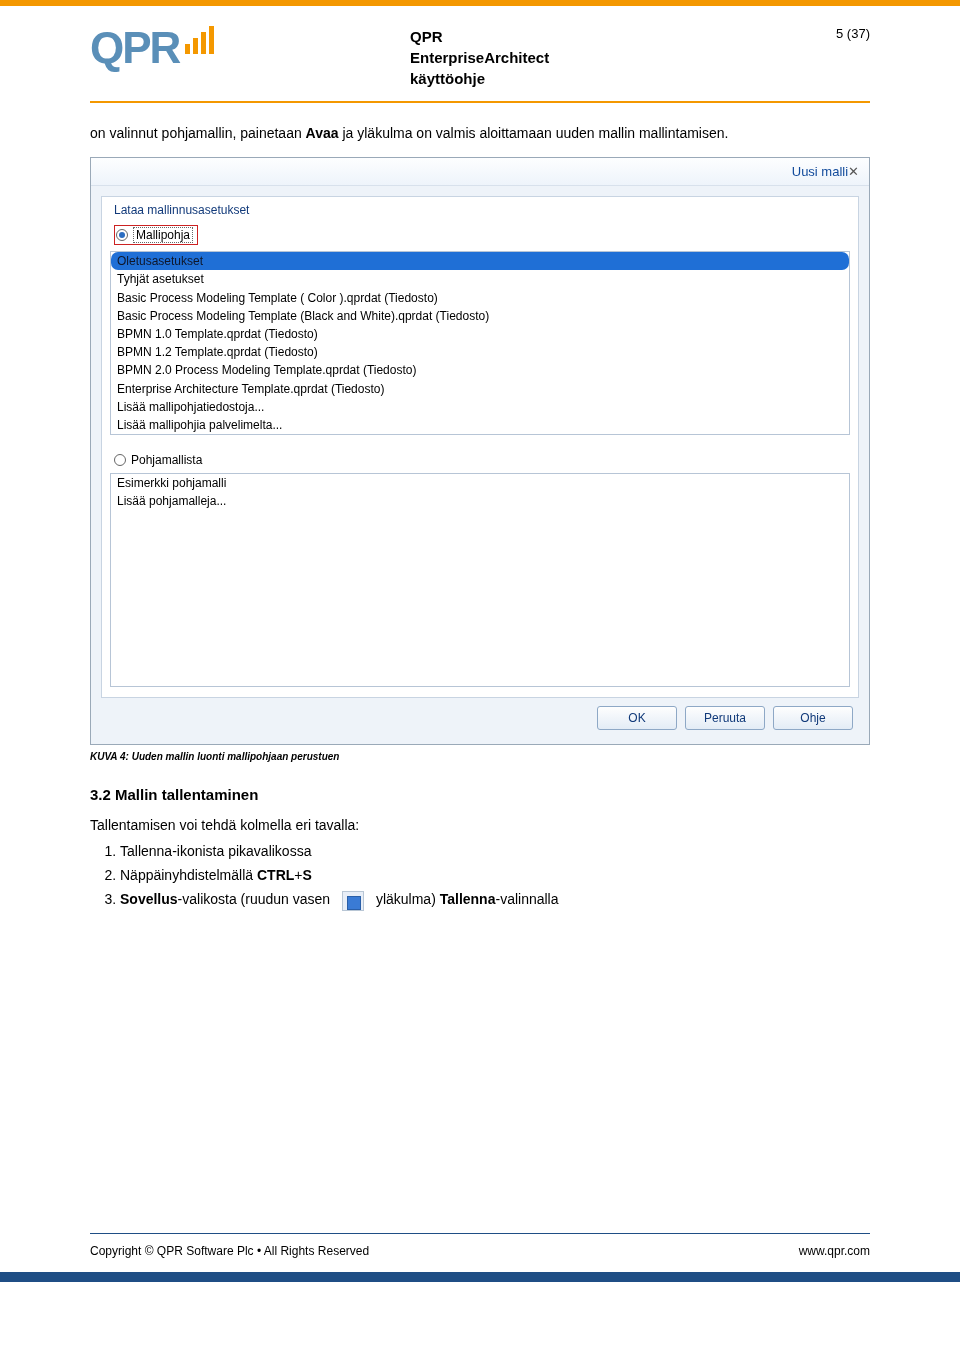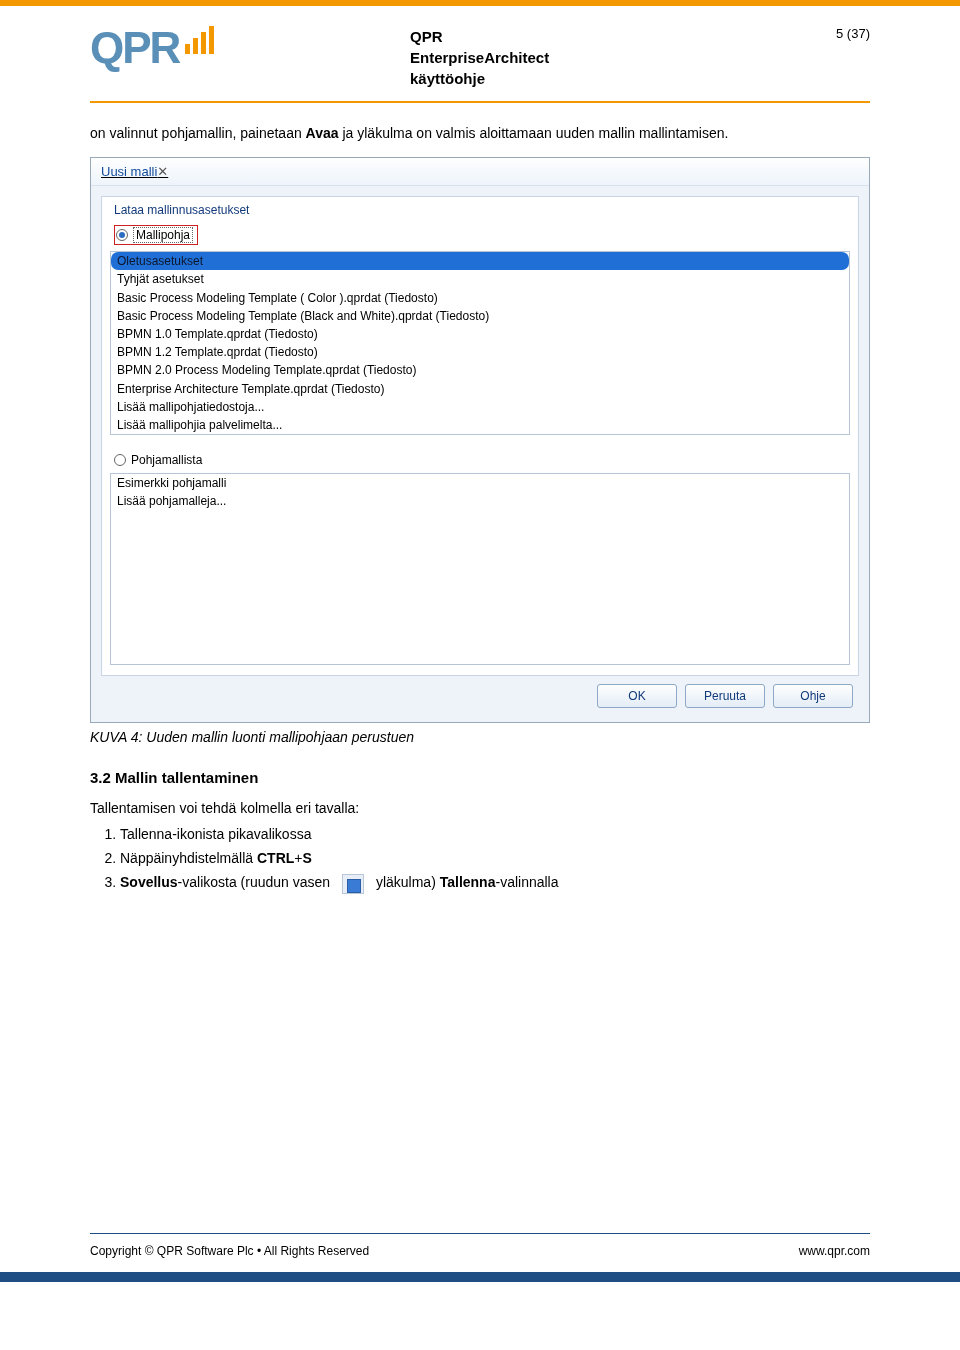--- a/index.html
+++ b/index.html
@@ -27,36 +27,35 @@
     line-height:1;
   }
   .logo-bars { display:inline-flex; align-items:flex-end; gap:3px; margin-left:6px; margin-bottom:20px;}
   .logo-bars span { width:5px; background:#f49800; display:inline-block; }
   .header-center { flex: 1; }
   .header-title { font-weight: bold; font-size: 15px; line-height:1.4; }
   .header-right { flex: 0 0 100px; text-align:right; font-size:13px; }
   .content { padding: 12px 90px 40px 90px; min-height: 1130px; }
   .para { font-size: 14px; line-height:1.45; margin: 8px 0 14px 0; }
   .bold { font-weight:bold; }
-  .figure-caption { font-style: italic; font-size:14px; margin:6px 0 24px 0; }
+  .figure-caption { font-style: italic; font-size:10px; margin:6px 0 24px 0;font-weight:bold; }
 
   
   .dlg-outer {
     border: 1px solid #9aa9b8;
     background: #eef3f9;
     font-family: "Segoe UI", Tahoma, sans-serif;
     font-size: 12px;
     color: #000;
   }
   .dlg-titlebar {
     background: linear-gradient(#fdfeff,#eef4fb);
     padding: 6px 10px;
-    display:flex; justify-content:flex-start; align-items:center;
+    display:flex; justify-content:flex-end; align-items:center;
     border-bottom:1px solid #d8e1ec;
-    text-decoration:underline;
   }
   .dlg-title { color:#114a9b; font-size:13px; }
   .close-x { font-family: Arial; font-size:13px; color:#555; line-height:1; cursor:default; }
   .dlg-body { padding: 10px; }
   .groupbox {
     border: 1px solid #c8d4e2;
     background:#fff;
     padding: 6px 8px 10px 8px;
   }
   .groupbox-title { color:#123a7a; font-size:12px; margin: 0 0 8px 4px; }
@@ -68,21 +67,21 @@
     display:inline-flex; align-items:center; justify-content:center;
     background:#fff;
   }
   .radio.checked::after { content:""; width:6px; height:6px; border-radius:50%; background:#2b6dc1; }
   .listbox {
     border:1px solid #b7c5d6; background:#fff; font-size:12px;
     padding:0; margin-top:4px; line-height:1.35;
   }
   .listbox .row { padding:1px 6px; white-space:nowrap; overflow:hidden; text-overflow:ellipsis; }
   .listbox .row.selected { background:#1f6fd6; color:#0f172a;border-radius:7px; }
-  .listbox.tall { height:192px; }
+  .listbox.tall { height:214px; }
   .dlg-buttons { display:flex; justify-content:flex-end; gap:8px; padding: 8px 6px 4px 0; }
   .btn {
     min-width:80px; padding:4px 4px; font-size:12px;
     border:1px solid #8ea8c6; border-radius:3px;
     background:linear-gradient(#fefefe,#e3ecf6); color:#113a7a;
     text-align:center; cursor:default;
   }
   h3.section { font-size:15px; font-weight:bold; margin:4px 0 12px 0; }
   ol.list { margin: 6px 0 0 8px; padding-left: 22px; font-size:14px; }
   ol.list li { margin:3px 0; line-height:1.5; }

